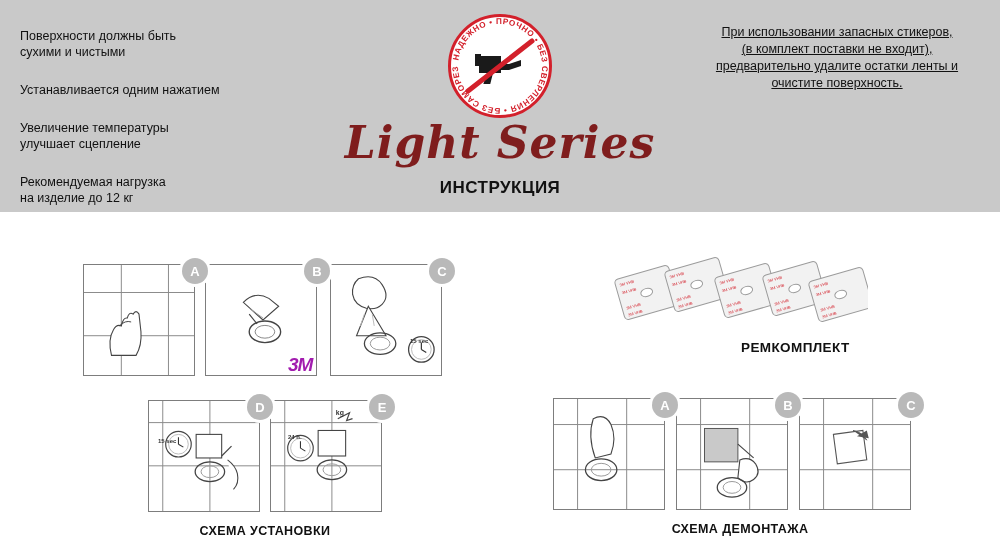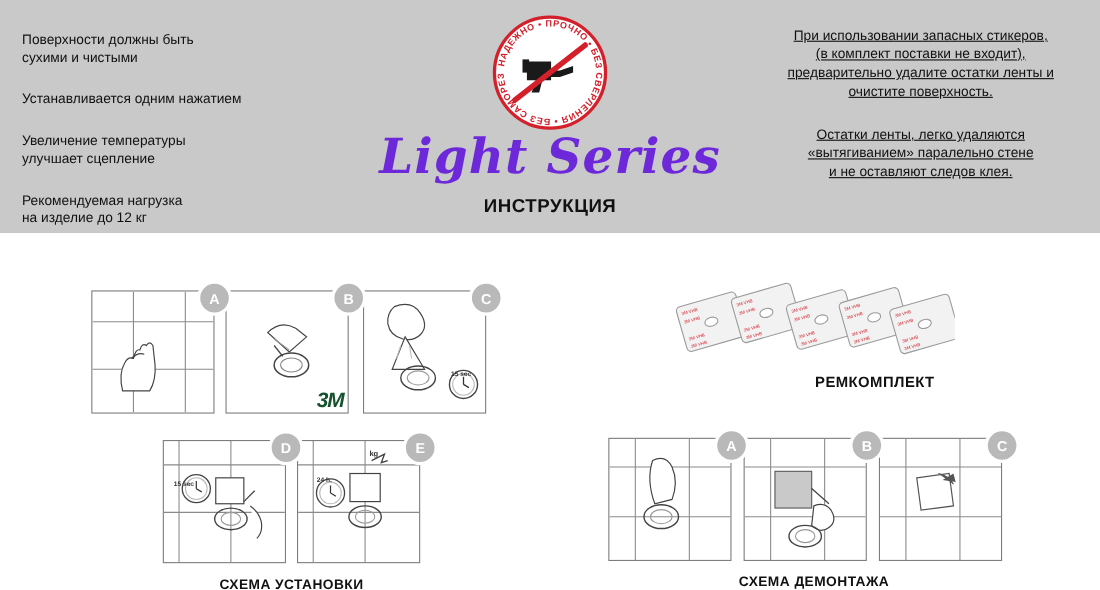--- a/index.html
+++ b/index.html
@@ -51,21 +51,21 @@
   }
   .logo-slash{
     position:absolute;left:50%;top:50%;
     width:86px;height:5px;background:#d3202b;
     transform:translate(-50%,-50%) rotate(-38deg);
     border-radius:2px;
   }
   .brand{
     font-family:"DejaVu Serif", serif;
     font-style:italic;font-weight:bold;
-    font-size:44px;letter-spacing:1px;color:#6d28d9;
+    font-size:44px;letter-spacing:1px;color:#7f1d1d;
     margin-top:2px;line-height:1.05;
   }
   .instruction{
     font-size:17px;font-weight:bold;letter-spacing:.5px;margin-top:12px;color:#111;
   }
 
   
   .main{position:absolute;left:0;top:212px;width:1000px;height:324px;background:#fff;}
 
   
@@ -84,21 +84,21 @@
   }
   .caption{
     position:absolute;font-size:12.5px;font-weight:bold;letter-spacing:.4px;
     color:#111;text-align:center;
   }
   .repair-title{
     position:absolute;font-size:13.5px;font-weight:bold;letter-spacing:.4px;color:#111;
   }
   .mmm{
     position:absolute;font-family:"Liberation Sans",sans-serif;
-    font-weight:bold;font-style:italic;color:#14532d;font-size:19px;
+    font-weight:bold;font-style:italic;color:#a21caf;font-size:19px;
     letter-spacing:-1px;
   }
   .tinylabel{
     position:absolute;font-size:6px;color:#333;font-weight:bold;
   }
 </style>
 </head>
 <body>
 
 <div class="banner">
@@ -134,23 +134,20 @@
     </div>
     <div class="brand">Light Series</div>
     <div class="instruction">ИНСТРУКЦИЯ</div>
   </div>
 
   <div class="banner-right">
     <div class="blk" style="white-space:pre-line">При использовании запасных стикеров,
 (в комплект поставки не входит),
 предварительно удалите остатки ленты и
 очистите поверхность.</div>
-    <div class="blk" style="white-space:pre-line">Остатки ленты, легко удаляются
-«вытягиванием» паралельно стене
-и не оставляют следов клея.</div>
   </div>
 </div>
 
 <div class="main">
 
   <div class="panel" style="left:83px;top:52px;width:112px;height:112px;">
     <svg viewBox="0 0 112 112">
       <g stroke="#8a8a8a" stroke-width="1" fill="none">
         <line x1="38" y1="0" x2="38" y2="112"></line>
           <line x1="86" y1="0" x2="86" y2="112"></line>

